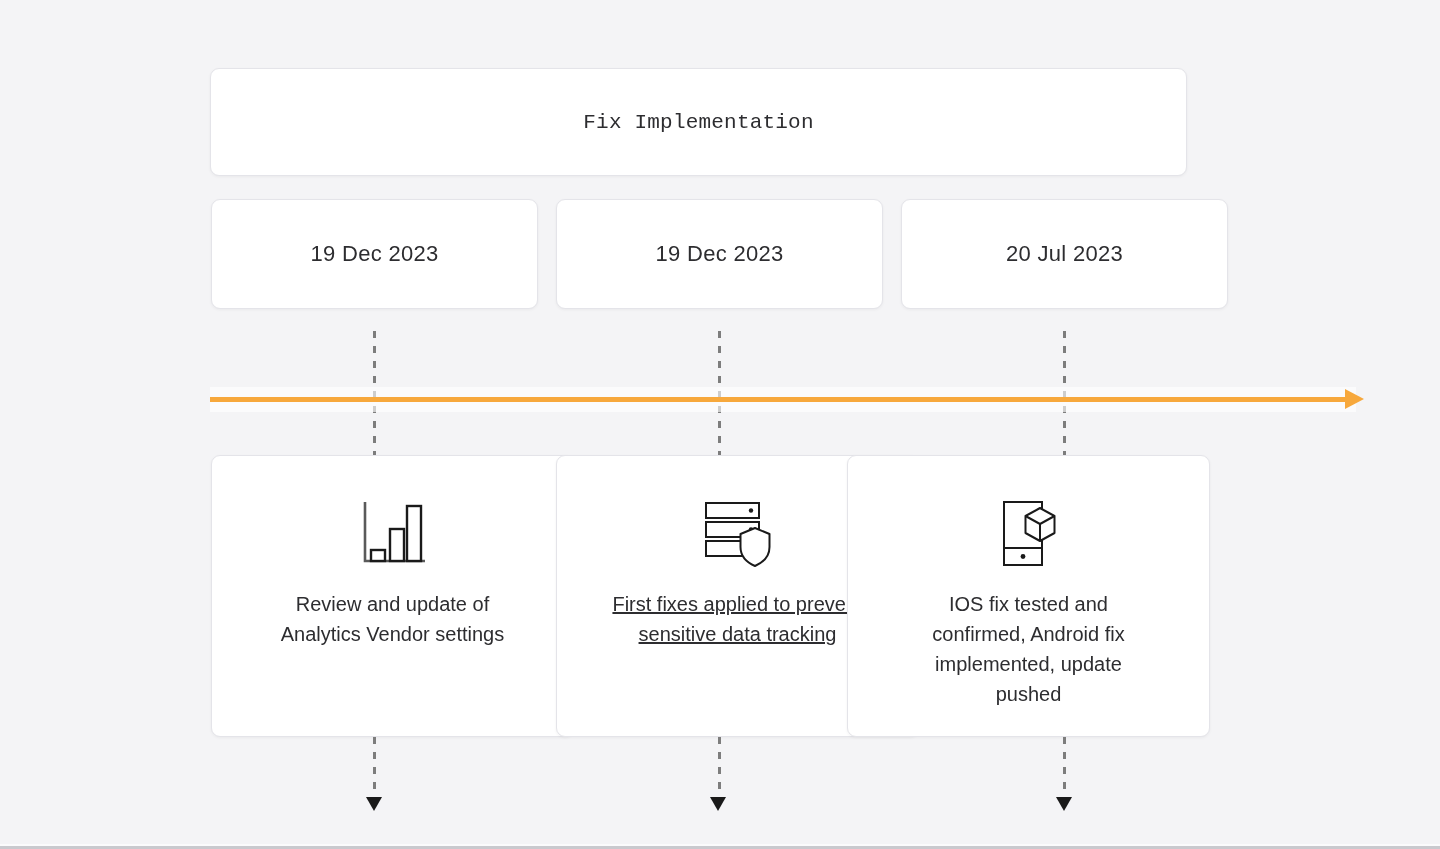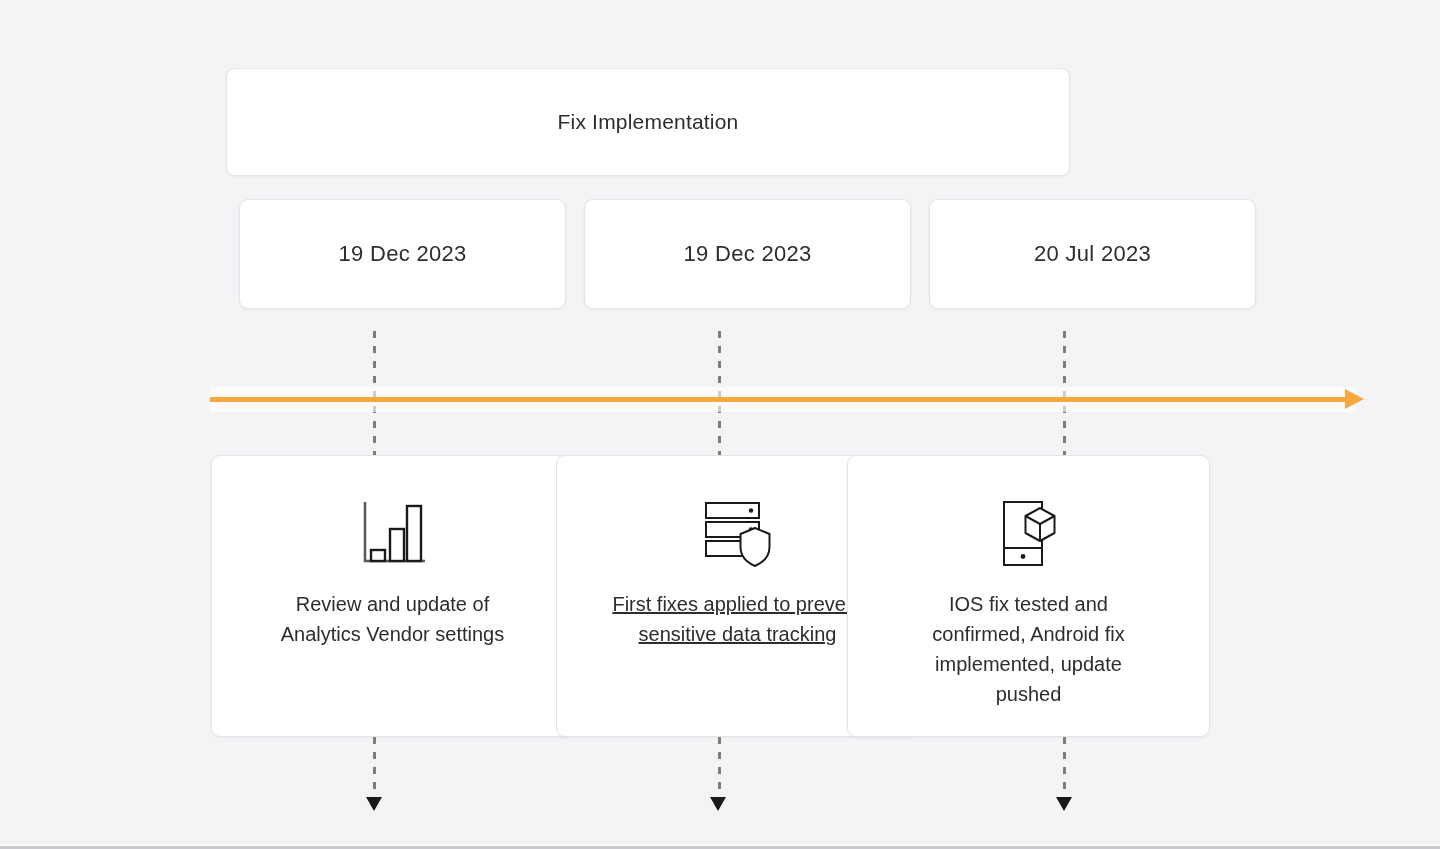--- a/index.html
+++ b/index.html
@@ -16,24 +16,24 @@
   .card {
     position: absolute;
     background: #ffffff;
     border: 1px solid #e4e4e9;
     border-radius: 9px;
     box-shadow: 0 1px 3px rgba(30,30,40,0.05);
     display: flex;
     align-items: center;
     justify-content: center;
   }
-  .title-card { left: 226px; top: 68px; width: 844px; height: 108px; }
+  .title-card { left: 210px; top: 68px; width: 977px; height: 108px; font-family: Liberation Mono, monospace; }
   .title-card span { font-size: 21px; font-weight: 300; letter-spacing: 0.2px; }
 
-  .date-card { top: 199px; width: 327px; height: 110px; margin-left: 28px; }
+  .date-card { top: 199px; width: 327px; height: 110px; }
   .date-card span { font-size: 22px; font-weight: 300; letter-spacing: 0.3px; }
   .date-card.c1 { left: 211px; }
   .date-card.c2 { left: 556px; }
   .date-card.c3 { left: 901px; }
 
   .event-card { top: 455px; width: 363px; height: 282px; flex-direction: column; justify-content: flex-start; }
   .event-card.c1 { left: 211px; }
   .event-card.c2 { left: 556px; text-decoration: underline; }
   .event-card.c3 { left: 847px; }
   .event-icon { margin-top: 42px; height: 70px; display: flex; align-items: center; justify-content: center; }

